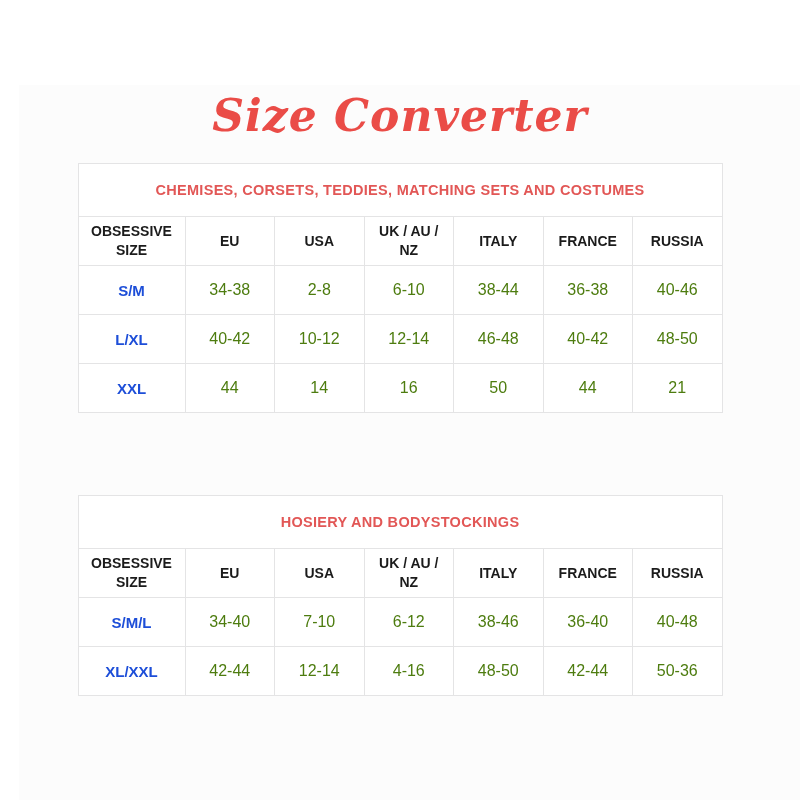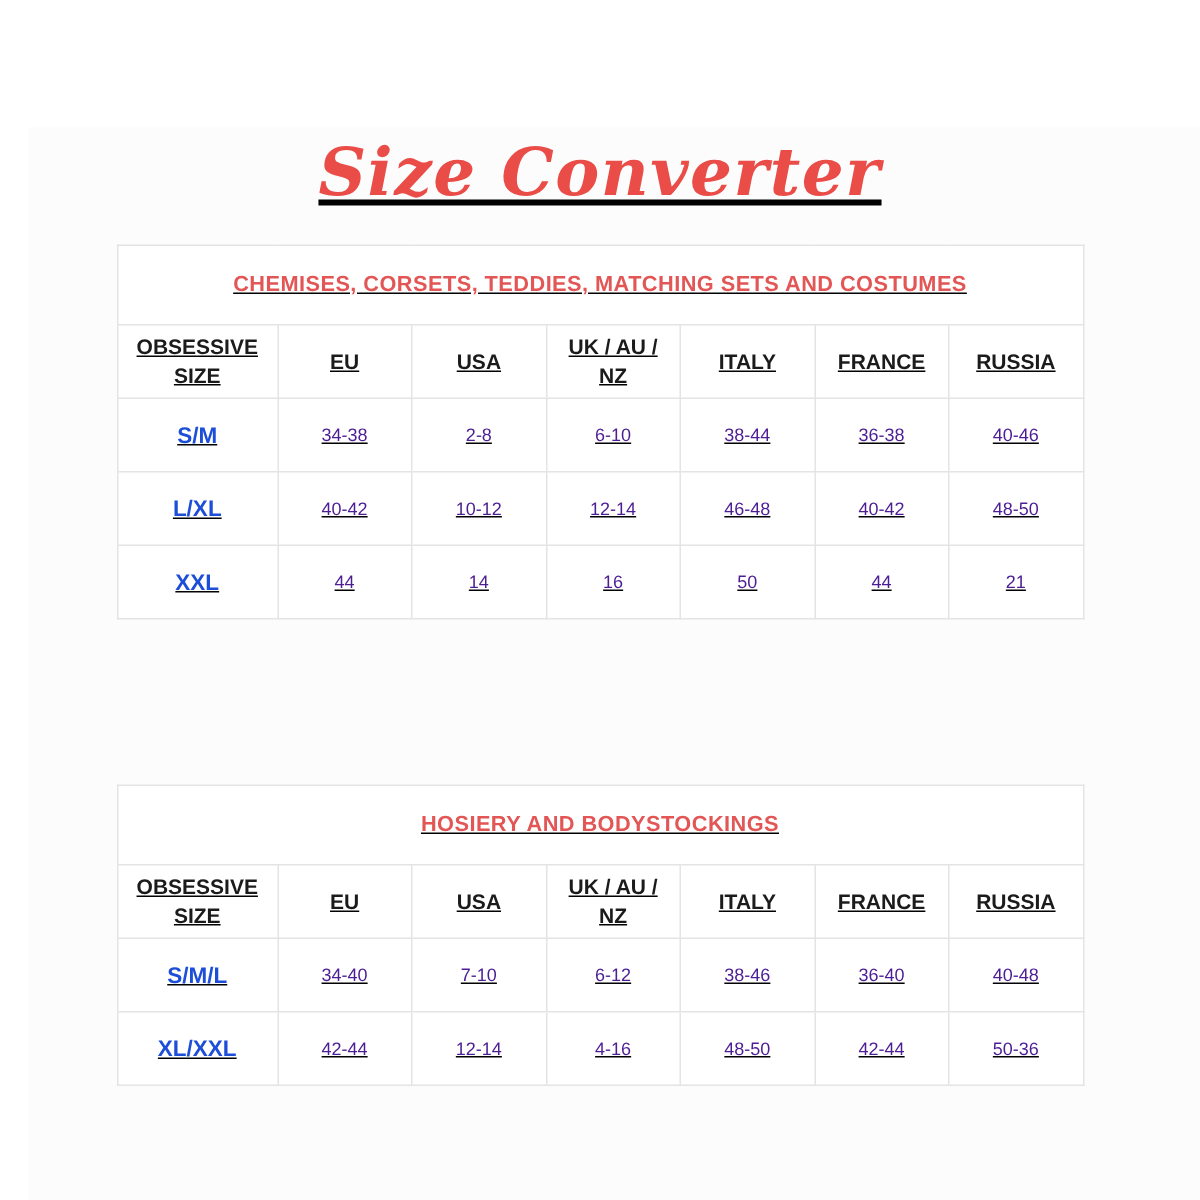--- a/index.html
+++ b/index.html
@@ -17,42 +17,41 @@
   .content-card {
     position: absolute;
     left: 19px;
     top: 85px;
     width: 781px;
     height: 715px;
     background: #fcfcfc;
   }
   .page-inner {
     position: relative;
-    text-decoration: underline;
   }
   .page-title {
     margin: 88px 0 0 0;
     text-align: center;
     font-family: "DejaVu Serif", serif;
     font-style: italic;
     font-weight: bold;
     font-size: 44px;
     line-height: 56px;
     color: #ea4c47;
     letter-spacing: 1px;
   }
   table.size-table {
     border-collapse: collapse;
     table-layout: fixed;
     width: 645px;
     margin: 19px auto 0 auto;
     background: #ffffff;
   }
   table.size-table.second {
-    margin-top: 110px;
+    margin-top: 82px;
     padding-left: 34px;
   }
   table.size-table col.first-col { width: 107px; }
   table.size-table th,
   table.size-table td {
     border: 1px solid #e4e4e5;
     text-align: center;
     vertical-align: middle;
     padding: 2px 4px;
     box-sizing: border-box;
@@ -66,23 +65,23 @@
   }
   th.col-head {
     height: 49px;
     font-size: 14px;
     font-weight: bold;
     color: #1b1b1b;
     line-height: 1.35;
   }
   td.size-cell {
     height: 49px;
-    font-size: 12px;
+    font-size: 16px;
     font-weight: normal;
-    color: #4c1d95;
+    color: #4d7c0f;
   }
   td.row-head {
     font-weight: bold;
     font-size: 15px;
     color: #1d4ed8;
   }
 </style>
 </head>
 <body>
 

